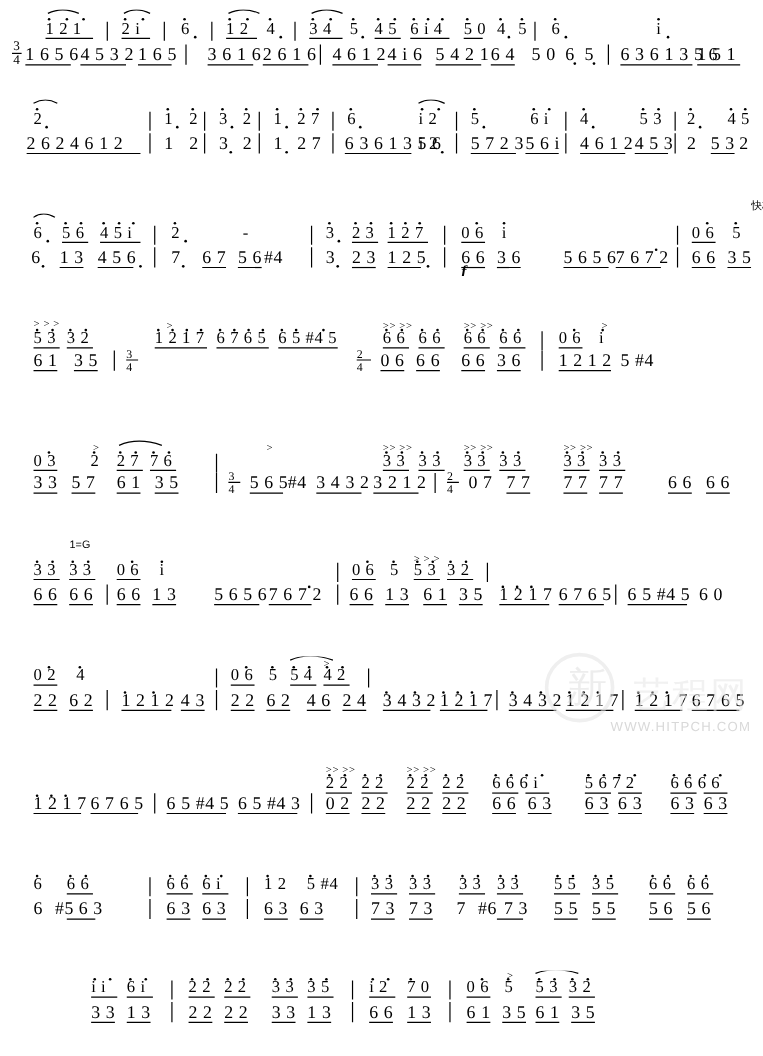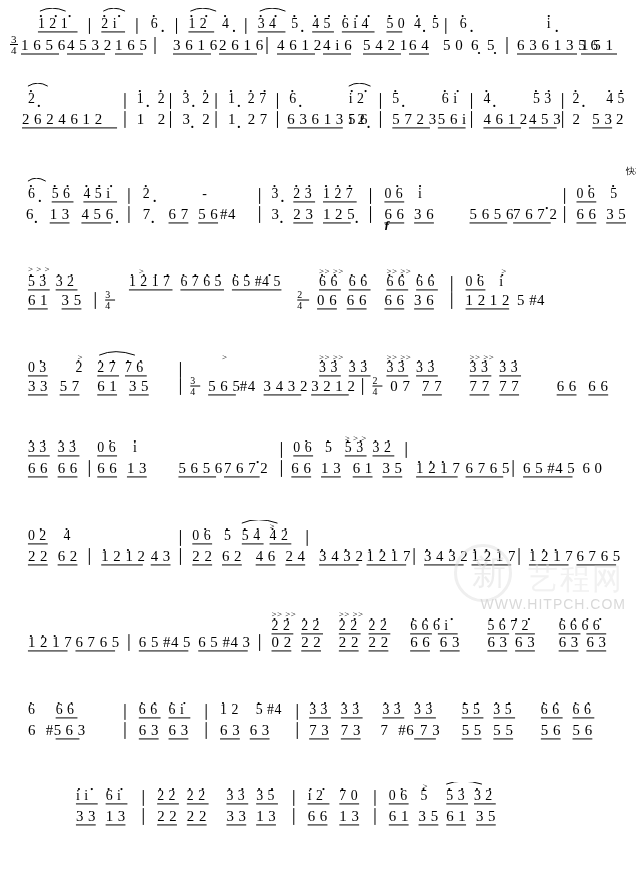--- a/index.html
+++ b/index.html
@@ -68,21 +68,21 @@
     position:absolute;
     right:6px;
     bottom:8px;
     width:210px;
     height:72px;
     opacity:0.55;
     pointer-events:none;
   }
   .wm-text{
     font-family:"Liberation Sans", sans-serif;
-    font-size:14px;
+    font-size:11px;
     letter-spacing:1px;
     color:#b9b9b9;
     position:absolute;
     right:4px;
     bottom:4px;
   }
   .wm-circle{
     position:absolute;
     right:118px;
     bottom:14px;
@@ -505,21 +505,21 @@
           <text x="500" y="15">5 #4</text>
           <text x="278" y="8" font-size="10">2</text>
             <line x1="278" y1="10" x2="290" y2="10" stroke="#000" stroke-width="1"></line>
             <text x="278" y="19" font-size="10">4</text>
         </g>
       </svg>
     </div>
   </div>
 
   <div class="system sysblock" style="padding-top:34px;">
-    <div class="row upper" style="padding-left:12px;">
+    <div class="row upper" style="padding-left:12px;margin-top:16px;">
       <svg width="610" height="34" viewBox="0 0 610 34">
         <g font-family="Liberation Serif, serif" font-size="14" fill="#000">
           <text x="6" y="22">0 3</text>
             <circle cx="19" cy="11" r="1.1"></circle>
           <text x="56" y="10" font-size="9">&gt;</text>
           <text x="54" y="22">2</text>
             <circle cx="57" cy="11" r="1.1"></circle>
           <line x1="6" y1="26" x2="26" y2="26" stroke="#000" stroke-width="1"></line>
           <path d="M78 5 q16 -7 36 0" stroke="#000" fill="none" stroke-width="1"></path>
           <text x="76" y="22">2 7</text>
@@ -598,20 +598,23 @@
           <text x="540" y="15">6 6</text>
             <line x1="540" y1="19" x2="560" y2="19" stroke="#000" stroke-width="1"></line>
           <text x="572" y="15">6 6</text>
             <line x1="572" y1="19" x2="592" y2="19" stroke="#000" stroke-width="1"></line>
         </g>
       </svg>
     </div>
   </div>
 
   <div class="system sysblock" style="padding-top:30px;">
+    <div class="marker-wrap" style="padding-left:48px;">
+      <span class="key marker">1=G</span>
+    </div>
     <div class="row upper" style="padding-left:12px;">
       <svg width="610" height="32" viewBox="0 0 610 32">
         <g font-family="Liberation Serif, serif" font-size="14" fill="#000">
           <text x="6" y="20">3 3</text>
             <circle cx="9" cy="9" r="1.1"></circle>
             <circle cx="22" cy="9" r="1.1"></circle>
           <text x="36" y="20">3 3</text>
             <circle cx="39" cy="9" r="1.1"></circle>
             <circle cx="52" cy="9" r="1.1"></circle>
           <line x1="6" y1="24" x2="28" y2="24" stroke="#000" stroke-width="1"></line>

